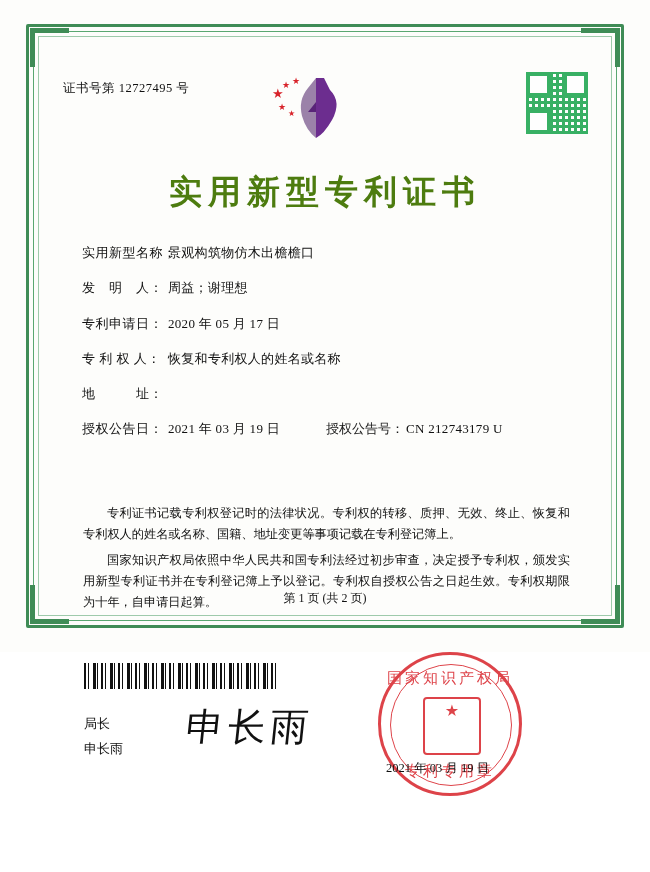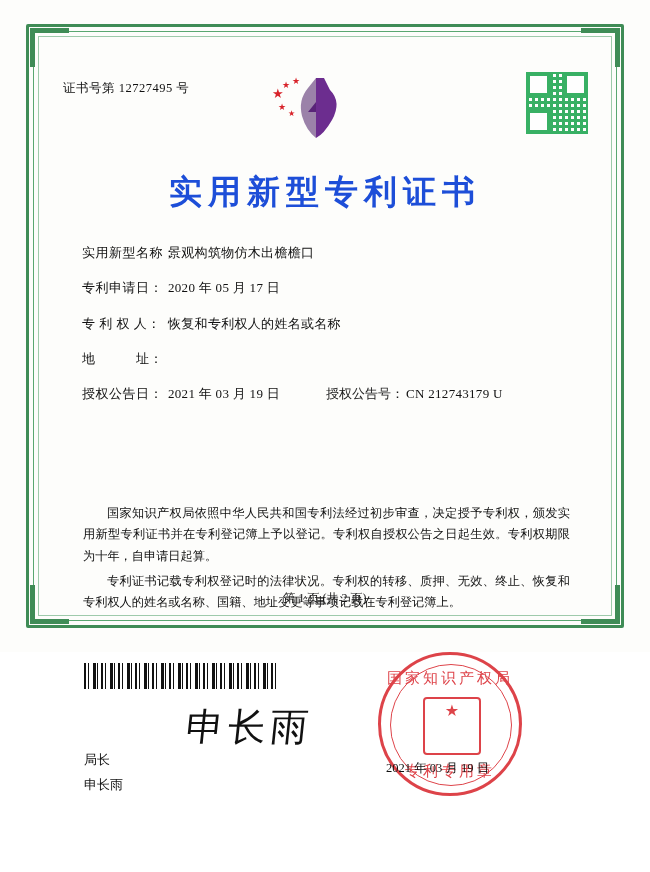--- a/index.html
+++ b/index.html
@@ -105,21 +105,21 @@
   }
 
   .title {
     position: absolute;
     left: 0; right: 0;
     top: 170px;
     text-align: center;
     font-size: 33px;
     font-weight: bold;
     letter-spacing: 6px;
-    color: #1d4ed8;
+    color: #4d7c0f;
     font-family: "DejaVu Serif", "Liberation Serif", serif;
   }
 
   
   .fields {
     position: absolute;
     left: 82px;
     top: 246px;
     width: 490px;
     font-size: 13px;
@@ -183,21 +183,21 @@
         #111 0 2px, transparent 2px 4px,
         #111 4px 5px, transparent 5px 9px,
         #111 9px 12px, transparent 12px 13px,
         #111 13px 14px, transparent 14px 17px);
   }
 
   
   .sig-labels {
     position: absolute;
     left: 84px;
-    top: 748px;
+    top: 712px;
     font-size: 13px;
     line-height: 1.9;
     color: #111;
   }
   .signature {
     position: absolute;
     left: 186px;
     top: 702px;
     font-size: 38px;
     font-family: "DejaVu Serif", serif;
@@ -301,20 +301,24 @@
     </div>
 
   <div class="title">实用新型专利证书</div>
 
   <div class="fields">
     <div class="row">
       <div class="lbl">实用新型名称：</div>
       <div class="val">景观构筑物仿木出檐檐口</div>
     </div>
     <div class="row">
+      <div class="lbl">发　明　人：</div>
+      <div class="val">周益；谢理想</div>
+    </div>
+    <div class="row">
       <div class="lbl">专利申请日：</div>
       <div class="val">2020 年 05 月 17 日</div>
     </div>
     <div class="row">
       <div class="lbl">专 利 权 人：</div>
       <div class="val">恢复和专利权人的姓名或名称</div>
     </div>
     <div class="row">
       <div class="lbl">地　　　址：</div>
     </div>
@@ -322,22 +326,22 @@
       <div class="lbl">授权公告日：</div>
       <div class="val">2021 年 03 月 19 日</div>
       <div class="seg2">
         <div class="lbl2">授权公告号：</div>
         <div class="val">CN 212743179 U</div>
       </div>
     </div>
   </div>
 
   <div class="paras">
+    <p>专利证书记载专利权登记时的法律状况。专利权的转移、质押、无效、终止、恢复和专利权人的姓名或名称、国籍、地址变更等事项记载在专利登记簿上。</p>
     <p>国家知识产权局依照中华人民共和国专利法经过初步审查，决定授予专利权，颁发实用新型专利证书并在专利登记簿上予以登记。专利权自授权公告之日起生效。专利权期限为十年，自申请日起算。</p>
-    <p>专利证书记载专利权登记时的法律状况。专利权的转移、质押、无效、终止、恢复和专利权人的姓名或名称、国籍、地址变更等事项记载在专利登记簿上。</p>
   </div>
 
   <div class="barcode"></div>
 
   <div class="sig-labels">
     <div>局长</div>
     <div>申长雨</div>
   </div>
   <div class="signature">申长雨</div>
 

